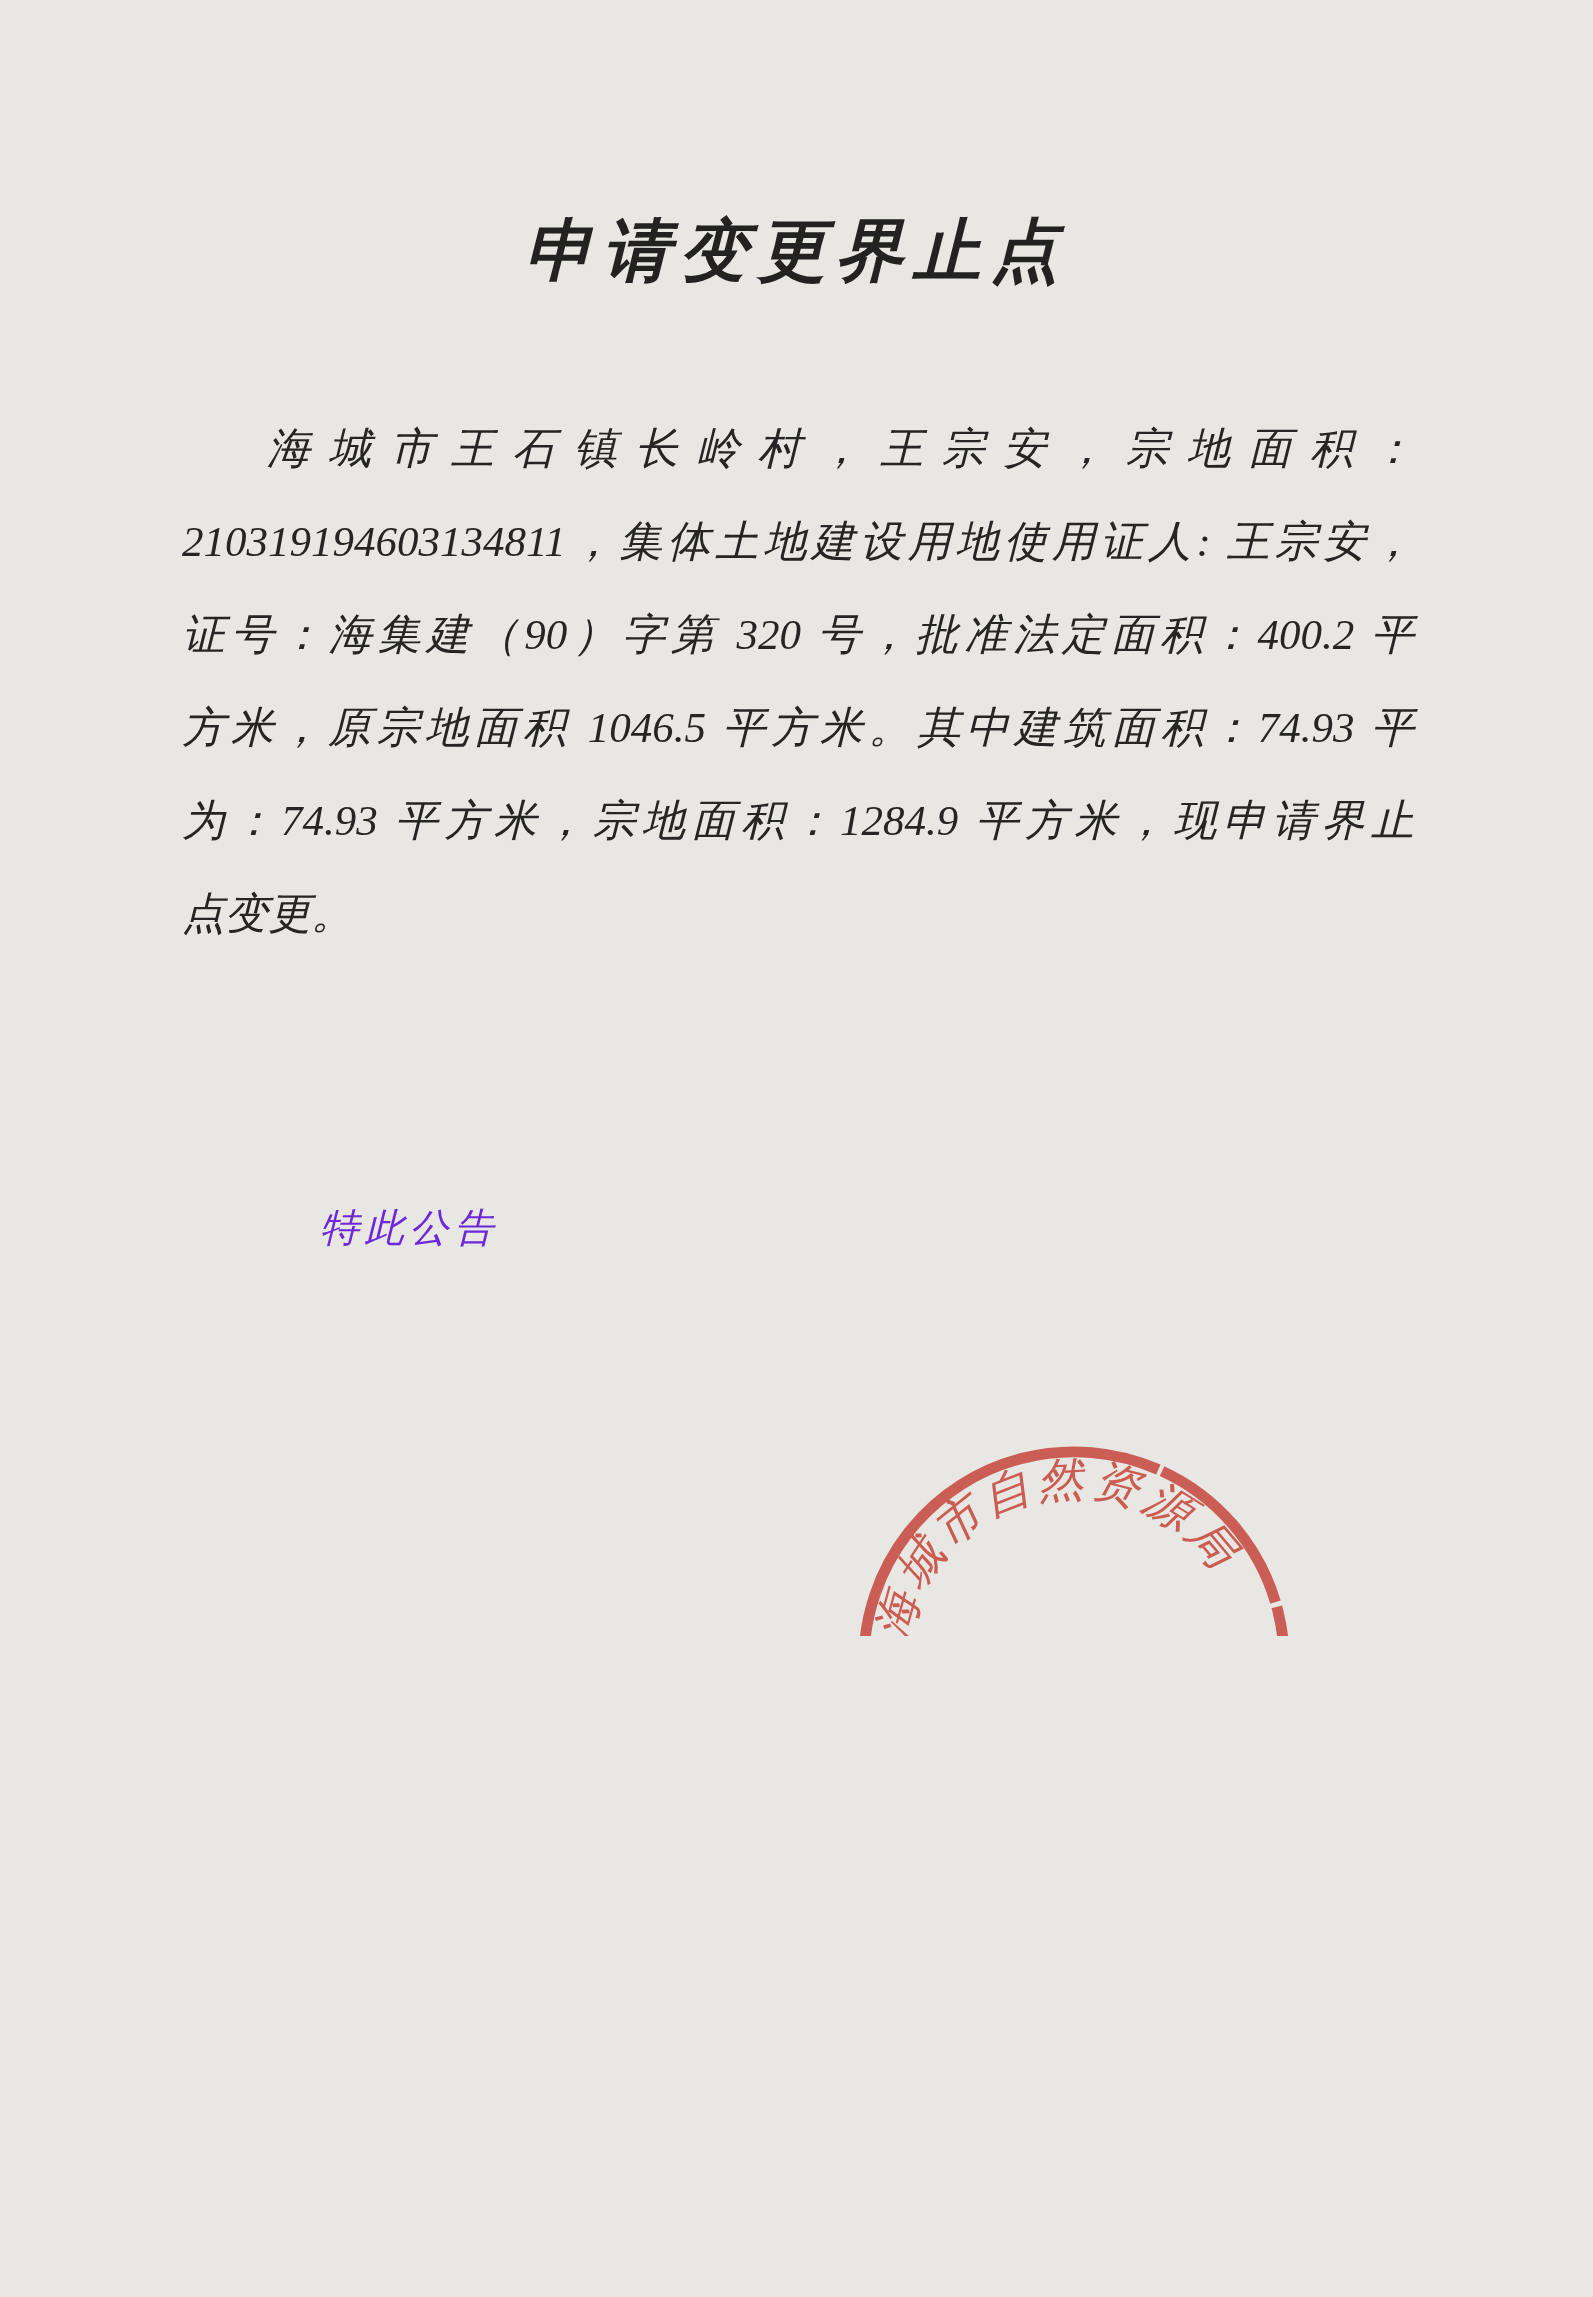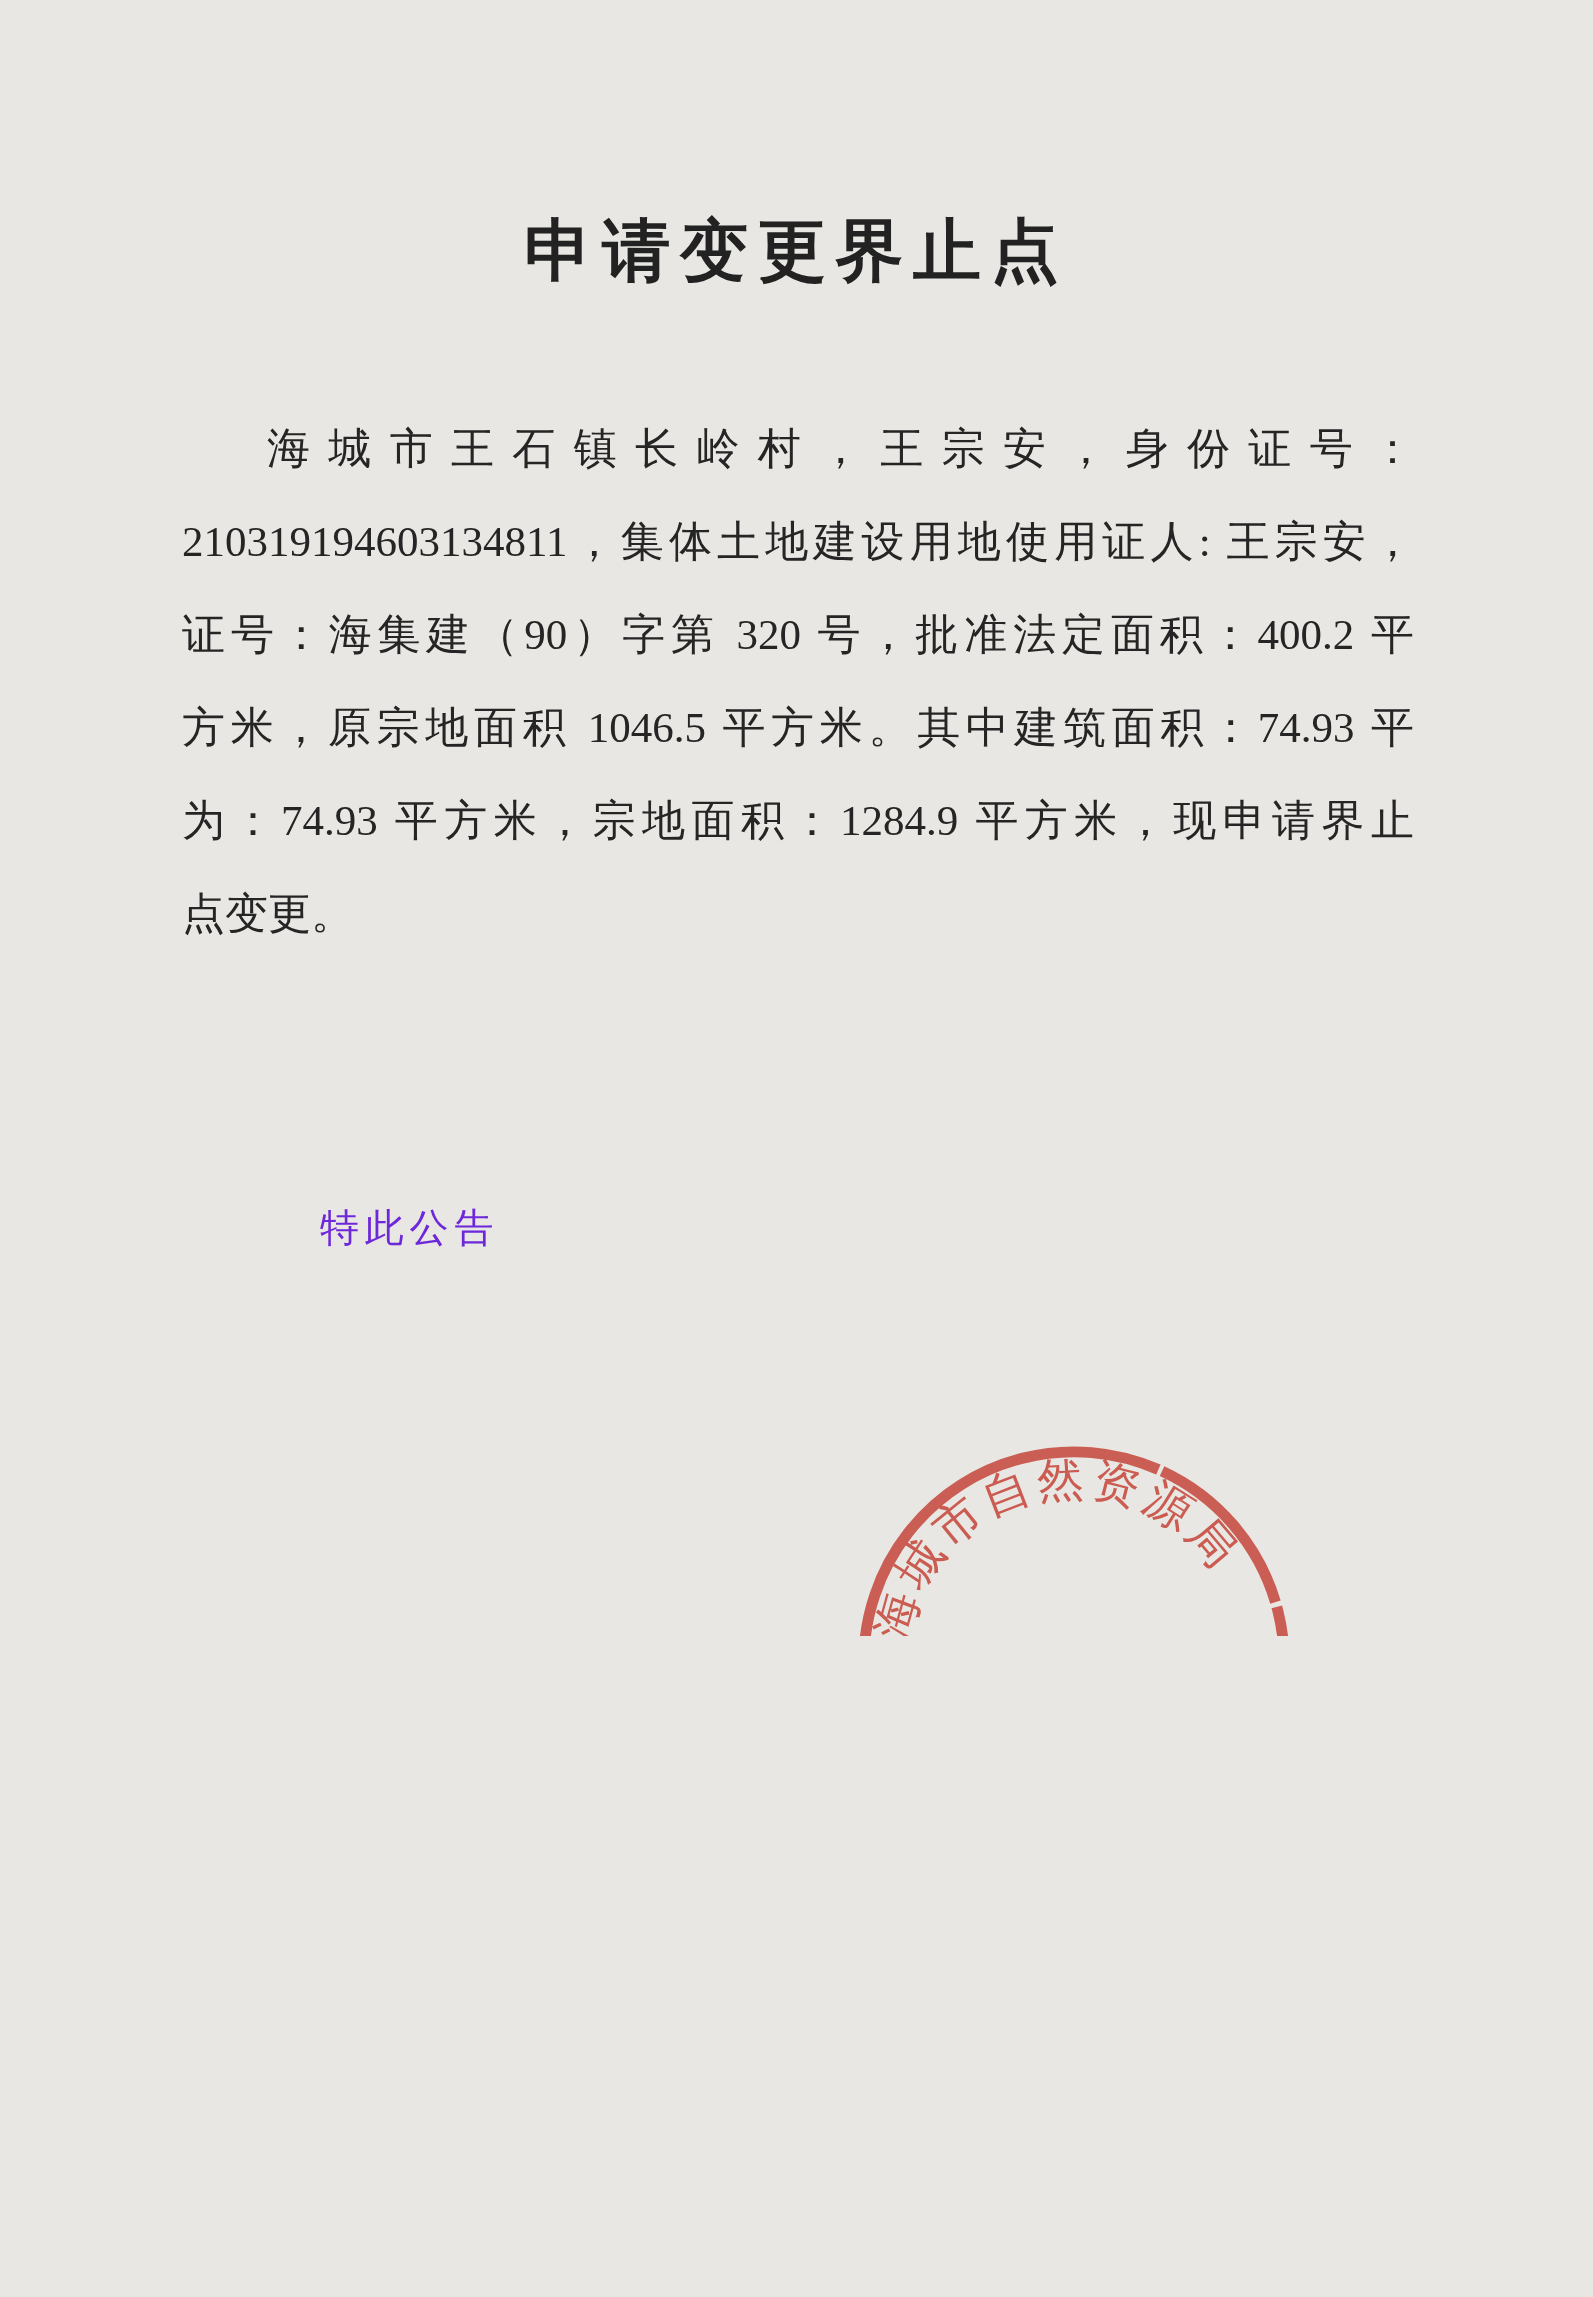--- a/index.html
+++ b/index.html
@@ -9,20 +9,21 @@
     background:#e9e7e3;
   }
   .page{
     position:relative;width:1593px;height:1636px;overflow:hidden;
     background:
       linear-gradient(90deg, rgba(214,210,204,.55) 0, rgba(214,210,204,0) 3%),
       linear-gradient(270deg, rgba(220,216,210,.45) 0, rgba(220,216,210,0) 3%),
       radial-gradient(130% 95% at 68% 18%, #fbfaf8 0%, #f6f4f0 55%, #efedе8 85%, #ebe9e4 100%),
       #f6f4f0;
     color:#262626;
+    font-style:italic;
   }
   .title{
     position:absolute;top:206px;left:0;width:100%;
     text-align:center;
     font-family:"Liberation Sans","DejaVu Sans",sans-serif;
     font-weight:bold;font-size:68px;letter-spacing:9.7px;color:#222;
   }
   .body-block{
     position:absolute;top:402px;left:182px;width:1232px;
     font-size:43px;line-height:93px;color:#252525;
@@ -55,21 +56,21 @@
   .seal text{ font-family:"Liberation Sans","DejaVu Sans",sans-serif; }
 </style>
 </head>
 <body>
 
 <div class="page">
 
   <div class="title">申请变更界止点</div>
 
   <div class="body-block">
-    <div class="body-line first">海城市王石镇长岭村，王宗安，身份证号：</div>
+    <div class="body-line first">海城市王石镇长岭村，王宗安，宗地面积：</div>
     <div class="body-line">210319194603134811，集体土地建设用地使用证人: 王宗安，</div>
     <div class="body-line">证号：海集建（90）字第 320 号，批准法定面积：400.2 平</div>
     <div class="body-line">方米，原宗地面积 1046.5 平方米。其中建筑面积：74.93 平</div>
     <div class="body-line">为：74.93 平方米，宗地面积：1284.9 平方米，现申请界止</div>
     <div class="body-line last">点变更。</div>
   </div>
 
   <div class="closing">特此公告</div>
 
   <svg class="seal" viewBox="0 0 460 460" xmlns="http://www.w3.org/2000/svg">

